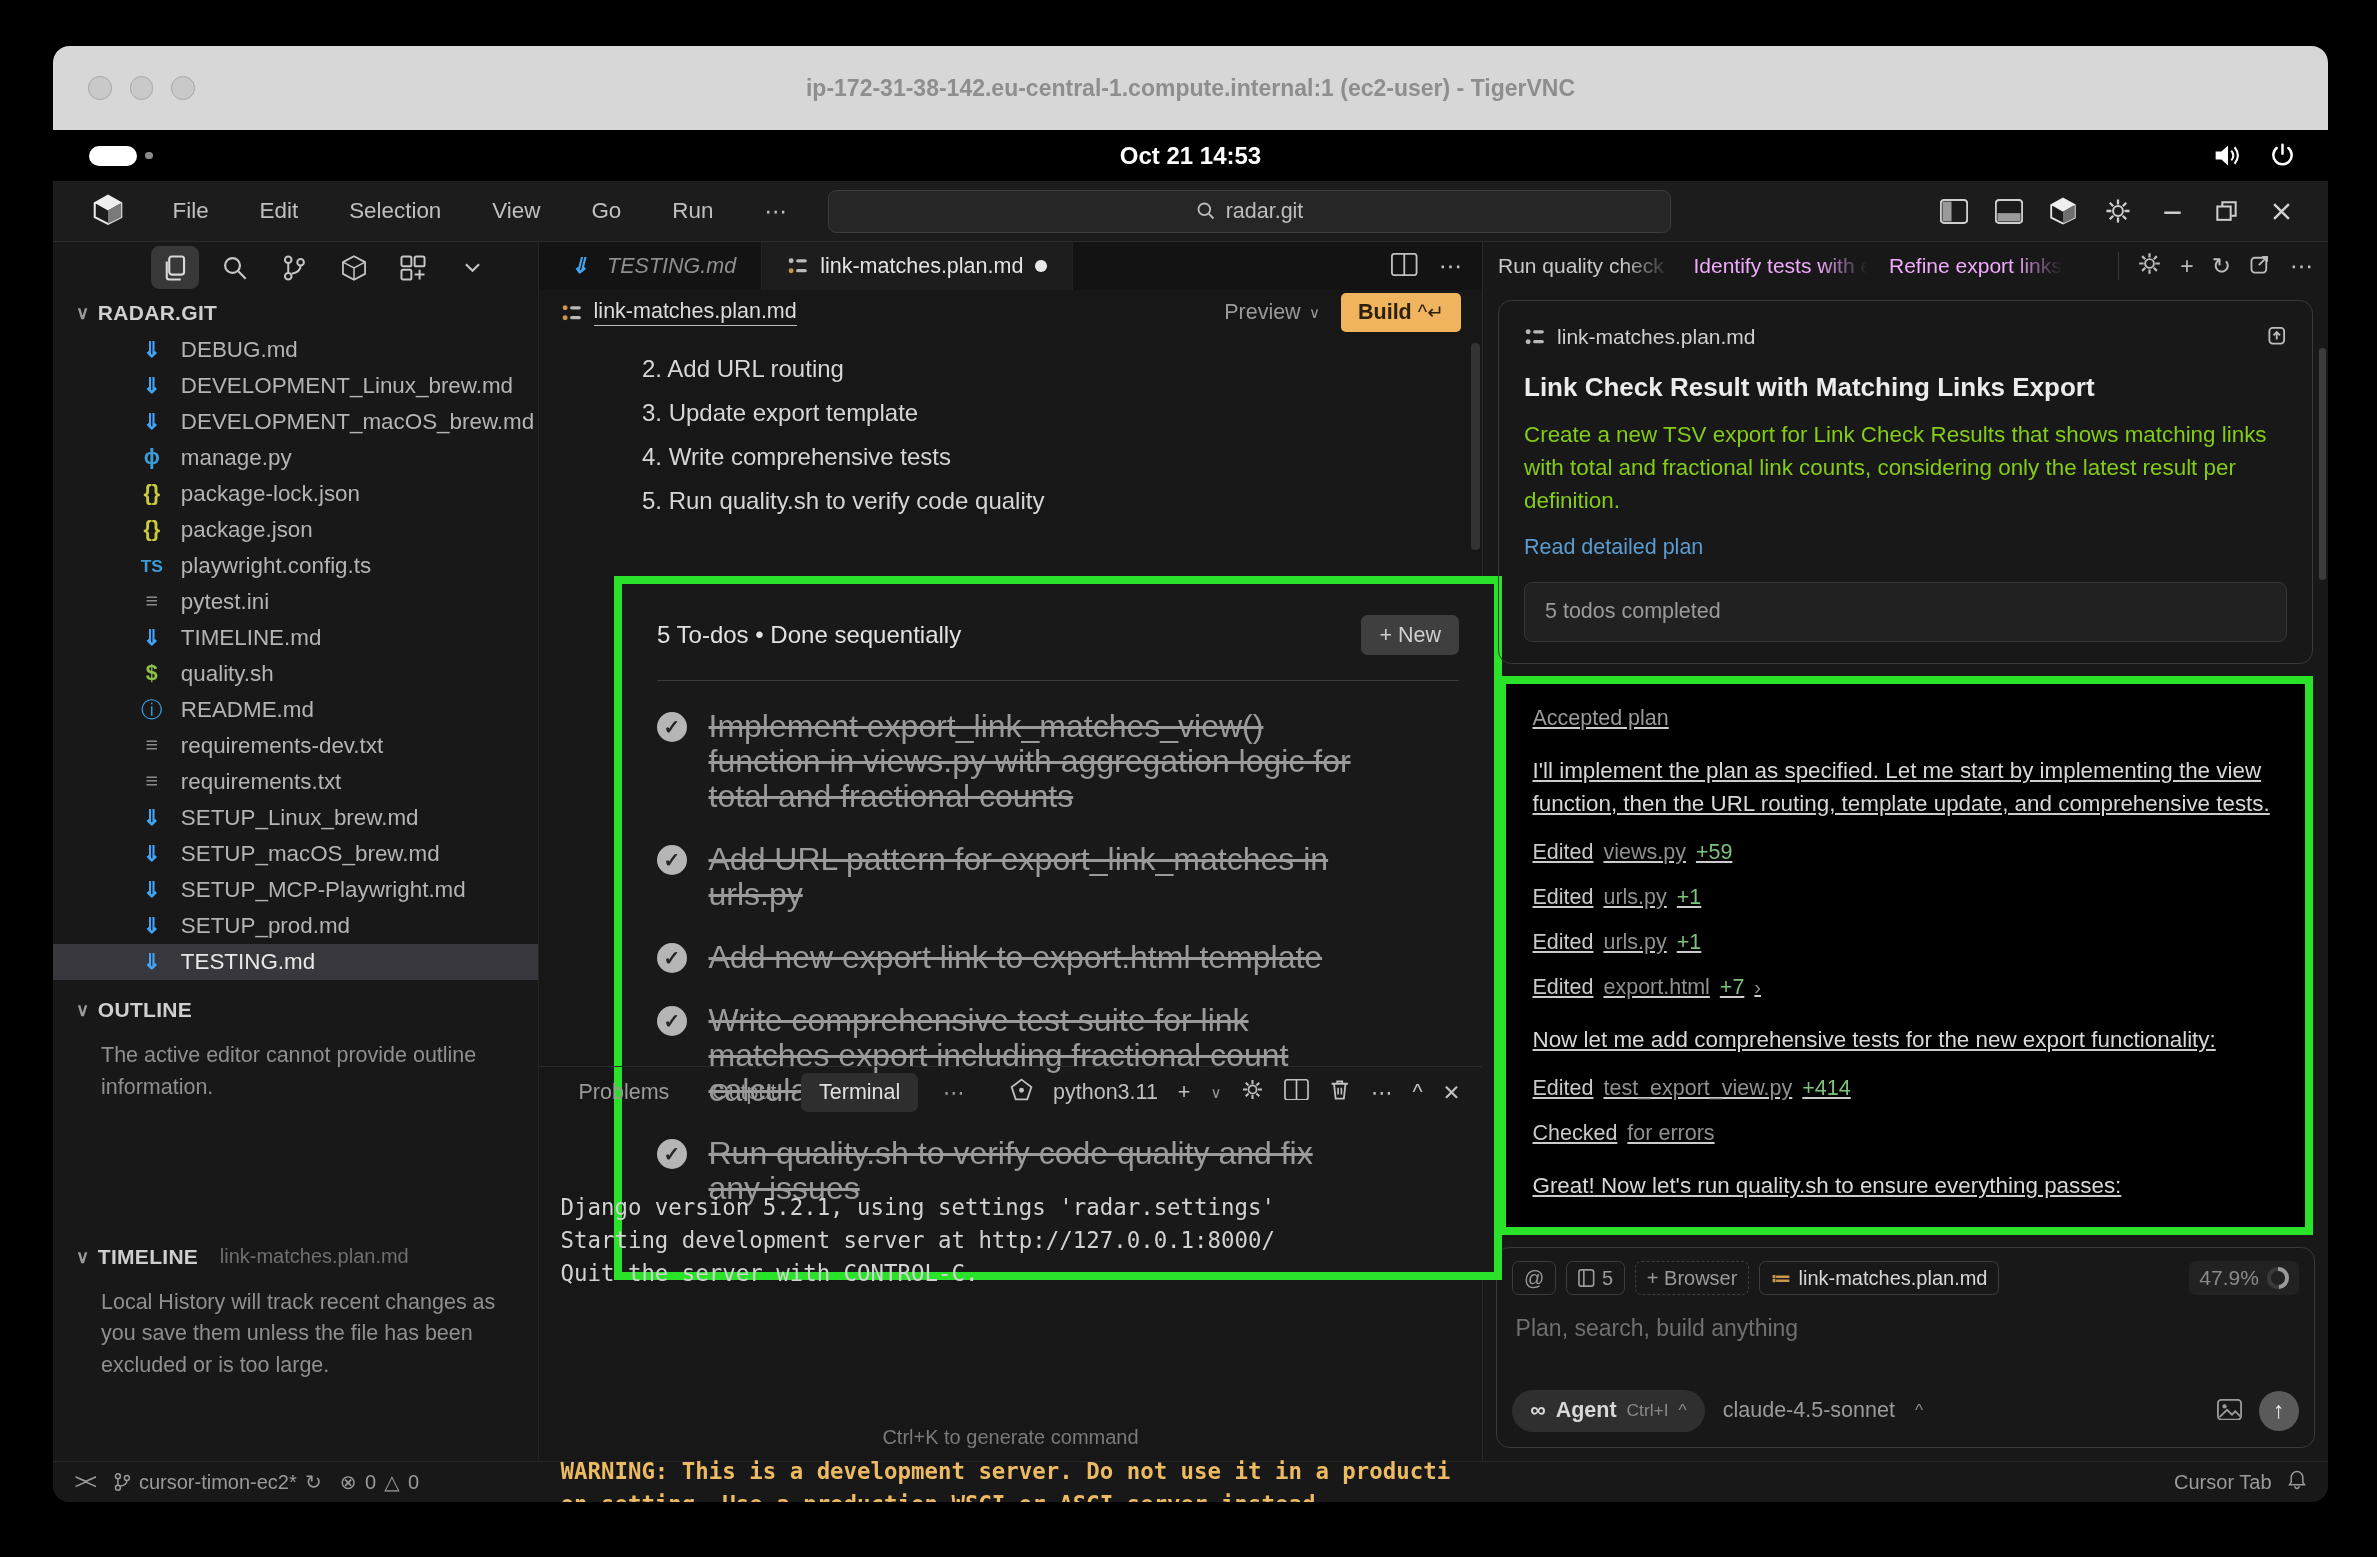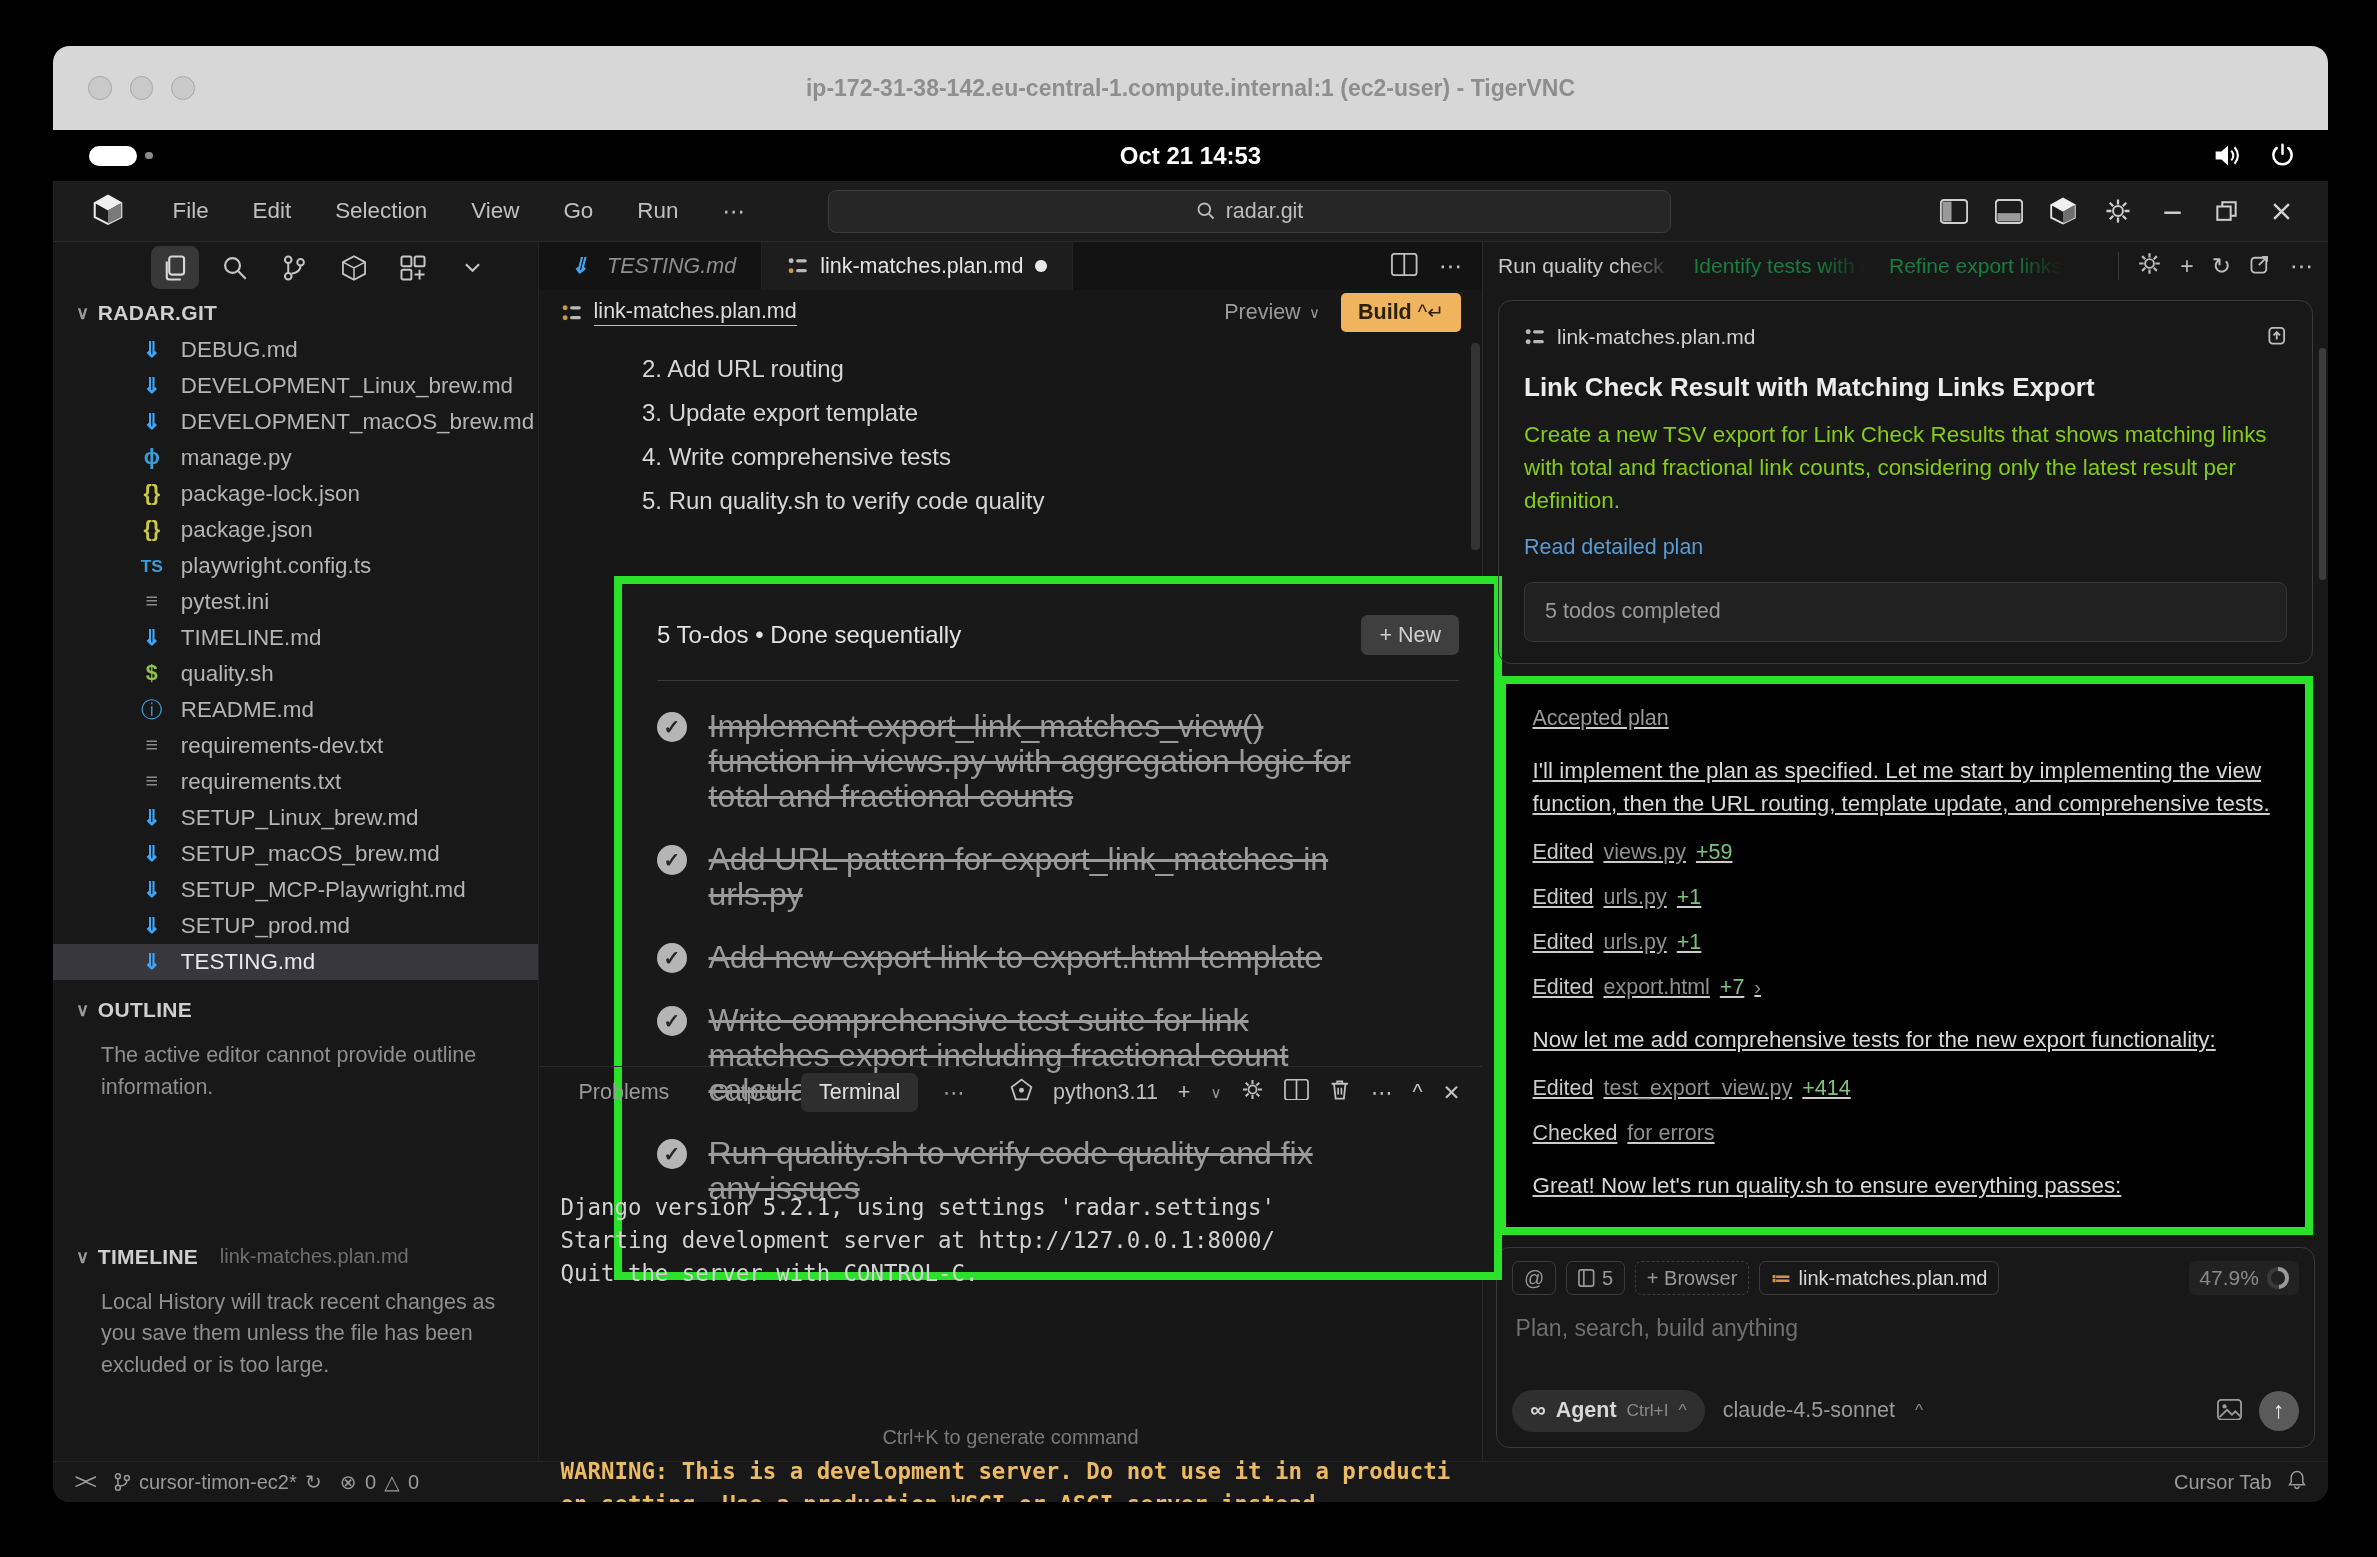--- a/index.html
+++ b/index.html
@@ -15,21 +15,21 @@
   
   .macbar{height:51px;background:#000;display:flex;align-items:center;position:relative;flex:none;}
   .battery-pill{width:48px;height:20px;background:#fff;border-radius:10px;margin-left:36px;}
   .battery-dot{width:7.5px;height:7.5px;background:#8a8a8a;border-radius:50%;margin-left:8.3px;}
   .mac-clock{position:absolute;left:0;right:0;text-align:center;color:#fff;font-size:24px;font-weight:700;}
   .mac-right{position:absolute;right:33px;display:flex;gap:28px;align-items:center;}
   .mac-right svg{display:block;}
   
   .cursor-titlebar{height:60px;background:#1c1c1c;border-bottom:0.8px solid #2a2a2a;display:flex;align-items:center;flex:none;position:relative;}
   .c-logo{margin-left:40px;margin-right:31.5px;}
-  .menus{display:flex;gap:8px;}
+  .menus{display:flex;gap:15px;}
   .menu-item{color:#c0c0c0;font-size:22.4px;padding:6.6px 18px;border-radius:6.6px;}
   .nav-arrows{display:flex;gap:21.5px;margin-left:265px;color:#9a9a9a;font-size:28px;}
   .searchbox{position:absolute;left:775px;width:841px;height:41px;background:#262626;border:0.8px solid #3d3d3d;
     border-radius:8.3px;display:flex;align-items:center;justify-content:center;gap:10px;color:#bdbdbd;font-size:21.5px;}
   .tb-right{position:absolute;right:25px;display:flex;gap:11.6px;align-items:center;}
   .tb-ic{width:43px;height:38px;display:flex;align-items:center;justify-content:center;color:#cfcfcf;}
   
   .main{flex:1;display:flex;min-height:0;}
   
   .sidebar{width:485px;flex:none;background:#181818;border-right:0.8px solid #252525;display:flex;flex-direction:column;overflow:hidden;}
@@ -84,21 +84,21 @@
   .term-tabs{height:51px;display:flex;align-items:center;padding:0 21.5px;gap:6.6px;flex:none;}
   .term-tab{color:#9a9a9a;font-size:21.5px;padding:6.6px 18px;border-radius:6.6px;}
   .term-tab.active{background:#2e2e2e;color:#e0e0e0;}
   .term-right{margin-left:auto;display:flex;align-items:center;gap:20px;color:#c0c0c0;font-size:21.5px;}
   .term-body{font-family:"DejaVu Sans Mono",monospace;font-size:22.4px;line-height:33px;padding:6.6px 0 0 21.5px;color:#d2d2d2;white-space:pre;}
   .warn{color:#ecba62;font-weight:700;}
   .term-hint{position:absolute;bottom:11.6px;left:0;right:0;text-align:center;color:#7a7a7a;font-size:20px;}
   
   .chat{width:845px;flex:none;border-left:0.8px solid #2a2a2a;background:#181818;display:flex;flex-direction:column;min-height:0;}
   .chat-tabs{height:48px;display:flex;align-items:center;padding:0 15px;gap:21.5px;flex:none;}
-  .chat-tab{font-size:21px;color:#15803d;white-space:nowrap;overflow:hidden;max-width:174px;
+  .chat-tab{font-size:21px;color:#f0abfc;white-space:nowrap;overflow:hidden;max-width:174px;
     -webkit-mask-image:linear-gradient(90deg,#000 72%,transparent);mask-image:linear-gradient(90deg,#000 72%,transparent);}
   .chat-tab.first{color:#c8c8c8;}
   .chat-tab-sep{width:0.8px;height:28px;background:#3a3a3a;margin-left:3.3px;}
   .chat-actions{margin-left:auto;display:flex;gap:18px;align-items:center;color:#bdbdbd;font-size:23px;}
   .chat-scroll{flex:1;min-height:0;padding:10px 15px 0 15px;position:relative;overflow:hidden;}
   .chat-scrollbar{position:absolute;right:2.5px;top:58px;width:6.6px;height:232px;background:#3c3c3c;border-radius:3.3px;}
   .plan-card{border:1.7px solid #3a3a3a;border-radius:13.3px;padding:21.5px 25px;}
   .plan-card-head{display:flex;align-items:center;gap:11.6px;color:#cfcfcf;font-size:21px;}
   .plan-card-title{color:#ececec;font-size:26px;font-weight:700;margin-top:21.5px;}
   .plan-card-desc{color:#84cc16;font-size:22.4px;line-height:33px;margin-top:15px;}

